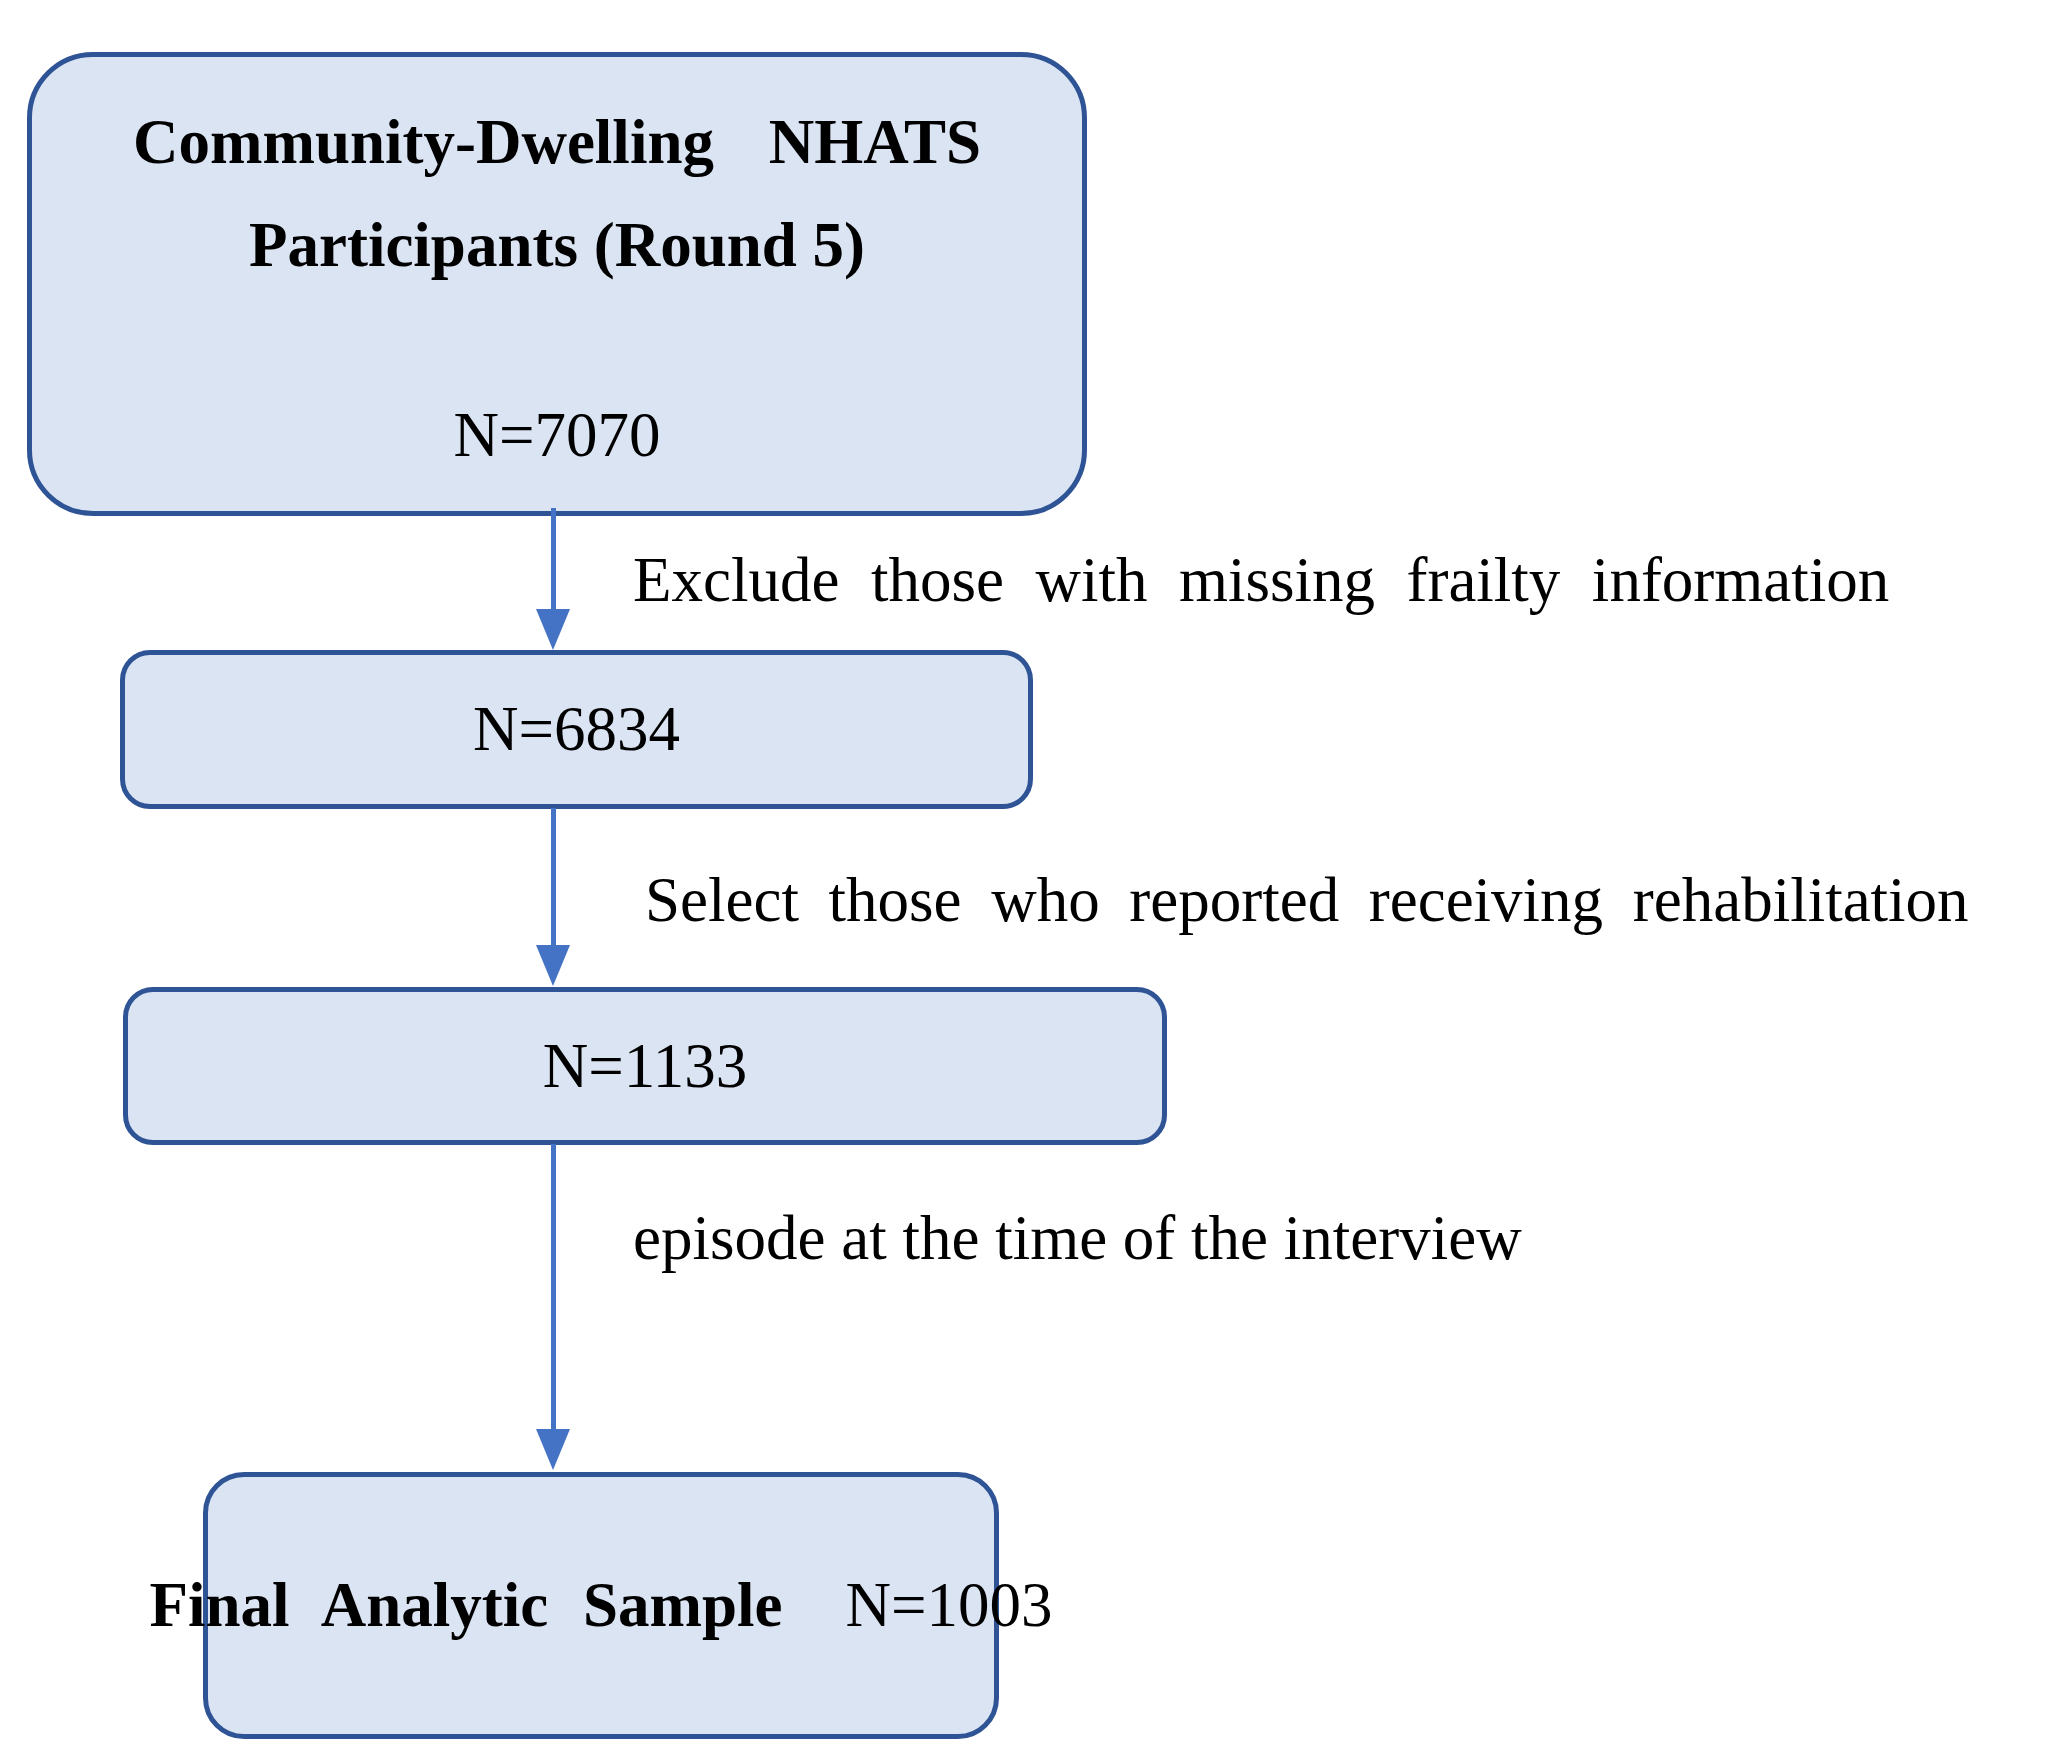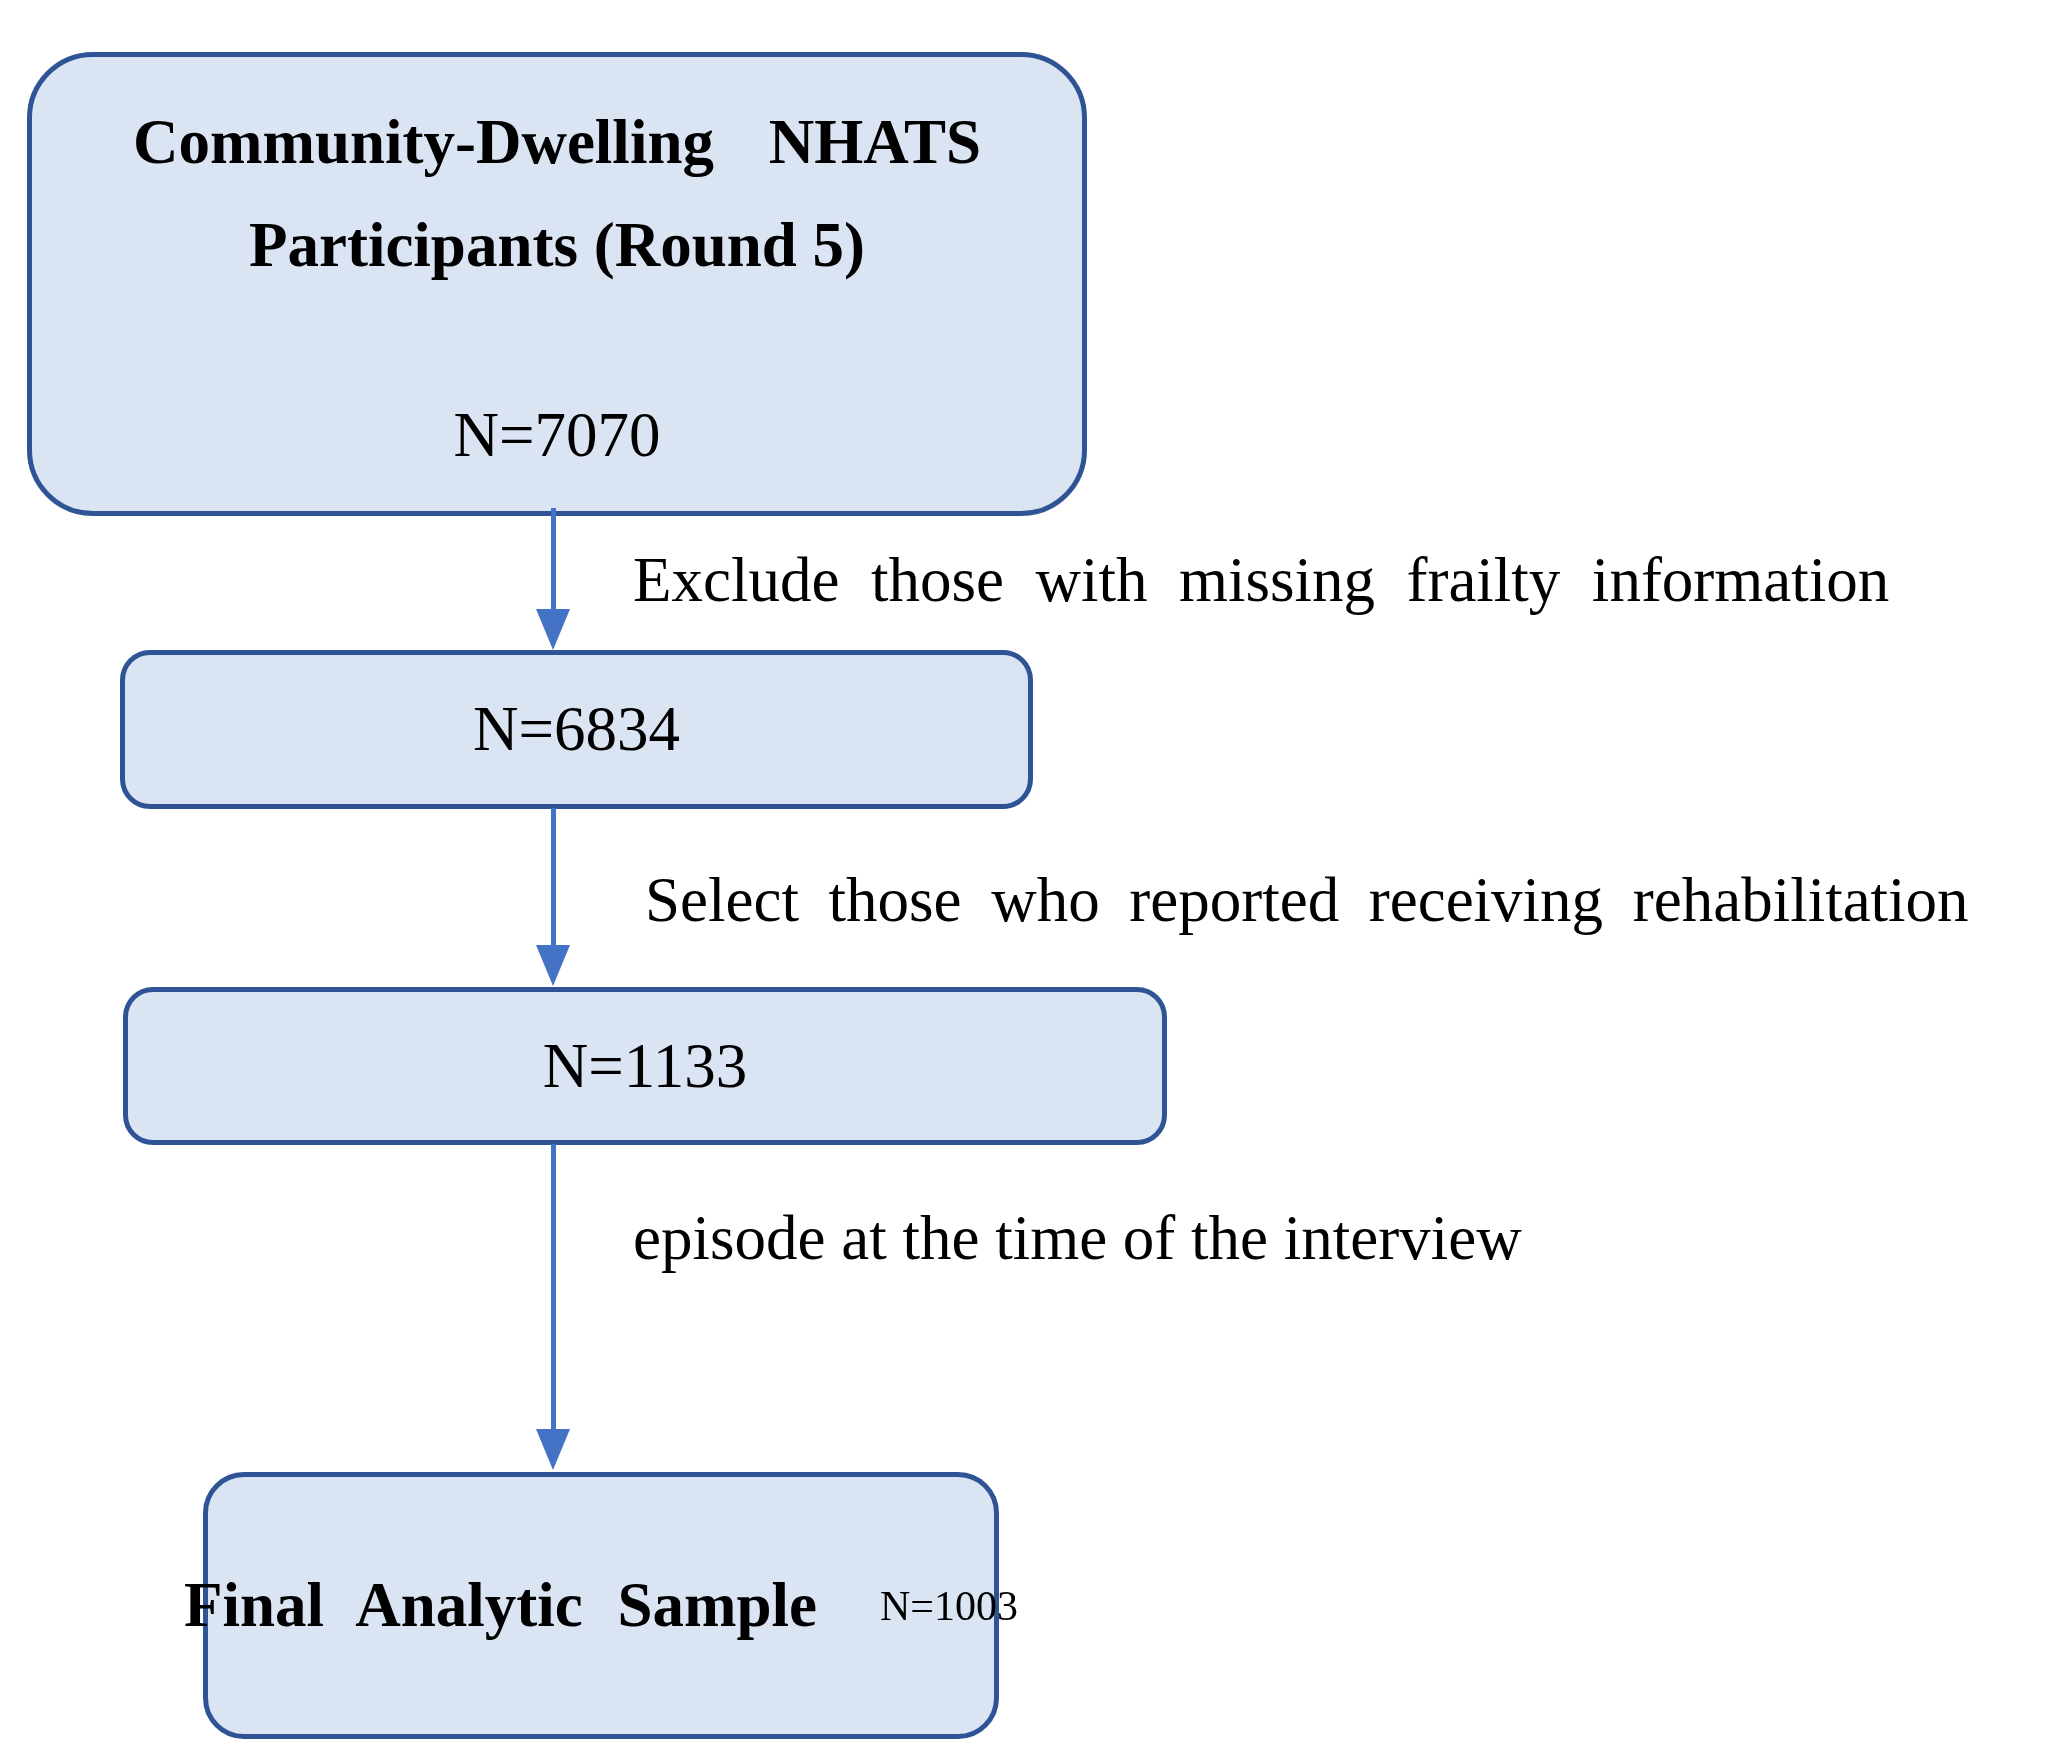--- a/index.html
+++ b/index.html
@@ -81,21 +81,21 @@
     gap: 33px;
   }
   #node4 .node-title-final {
     font-weight: bold;
     font-size: 63px;
     line-height: 1;
     word-spacing: 0.3em;
     white-space: nowrap;
   }
   #node4 .node-n {
-    font-size: 42px;
+    font-size: 63px;
     line-height: 1;
     white-space: nowrap;
     margin-left: 30px;
   }
 
   
   .arrow {
     position: absolute;
     left: 536px;
     width: 34px;

